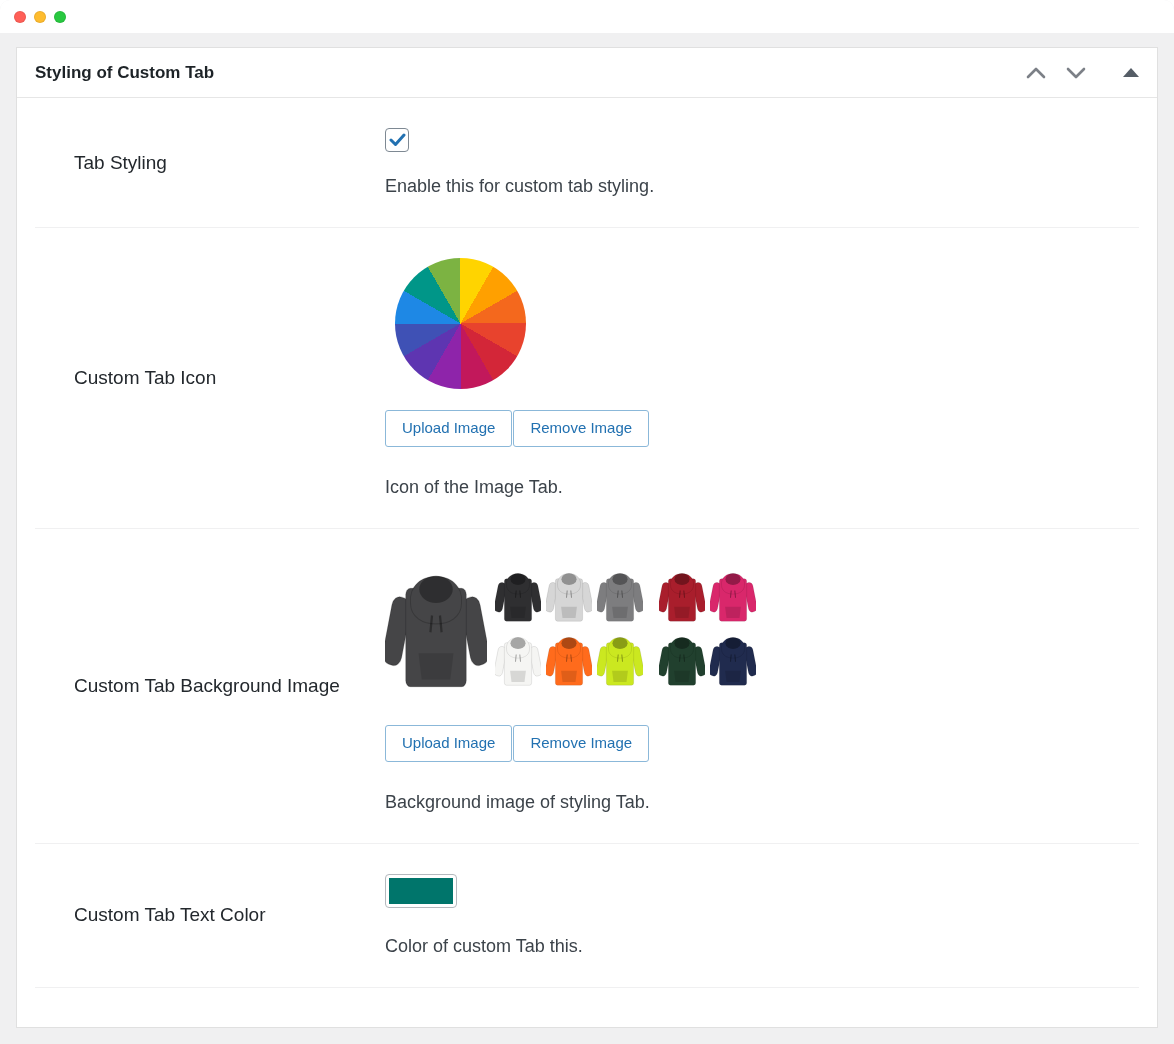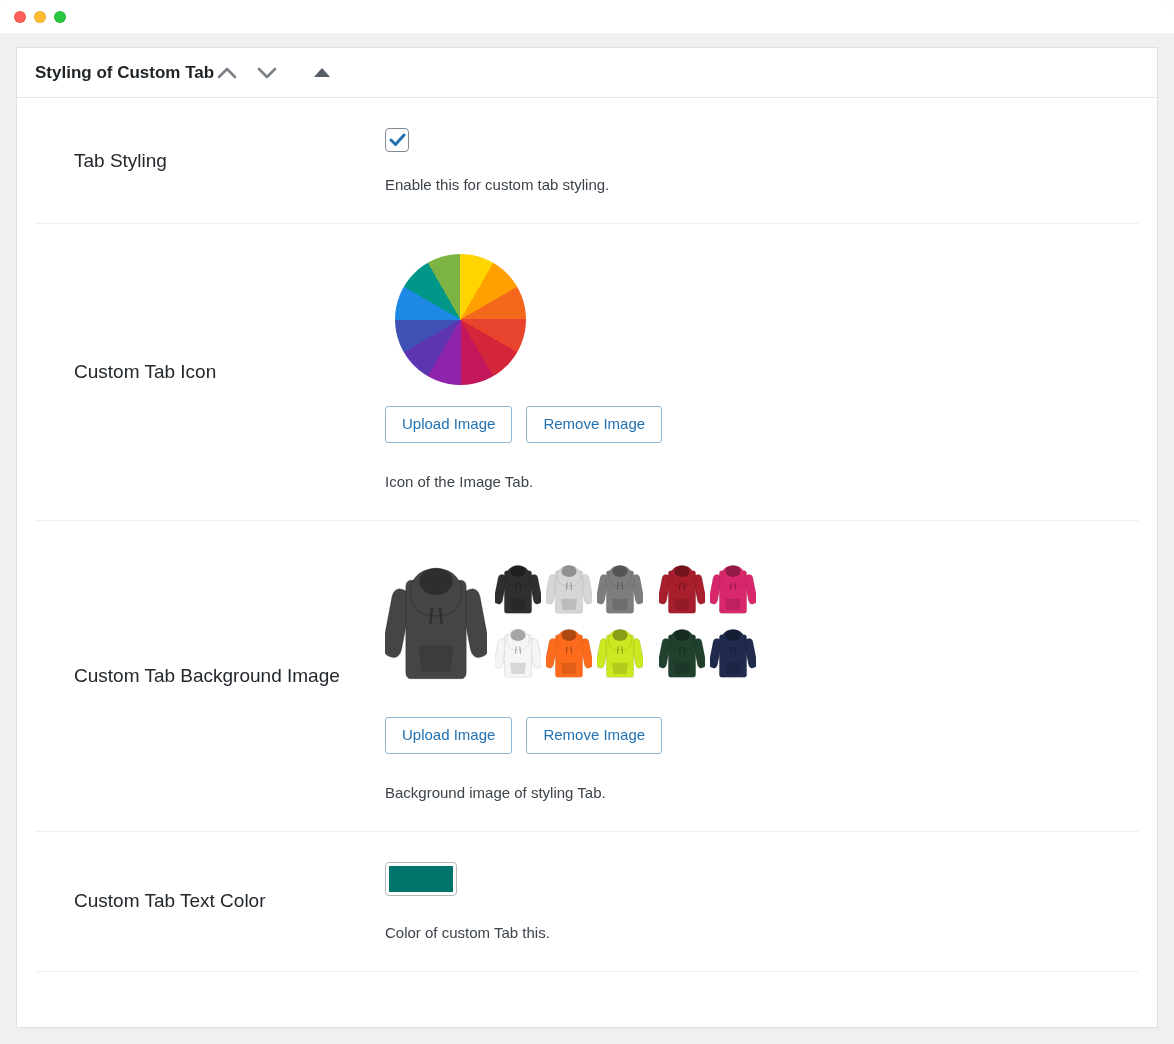--- a/index.html
+++ b/index.html
@@ -36,20 +36,21 @@
   .panel {
     margin: 14px 16px 0;
     background: #ffffff;
     border: 1px solid #e0e0e0;
     height: 981px;
     overflow: hidden;
   }
   .panel-header {
     display: flex;
     align-items: center;
+    justify-content: space-between;
     height: 50px;
     padding: 0 18px;
     border-bottom: 1px solid #e6e6e6;
   }
   .panel-title {
     font-size: 17px;
     font-weight: 700;
     color: #1d2327;
   }
   .header-controls { display: flex; align-items: center; }
@@ -87,21 +88,21 @@
     font-weight: 400;
     line-height: 1.45;
     color: #23282d;
     align-self: center;
   }
   .row-content {
     display: flex;
     flex-direction: column;
     align-items: flex-start;
   }
-  .desc { font-size: 15px; color: #3c434a; }
+  .desc { font-size: 18px; color: #3c434a; }
 
   
   .checkbox {
     width: 24px;
     height: 24px;
     background: #fff;
     border: 1px solid #7e8993;
     border-radius: 4px;
     display: flex;
     align-items: center;
@@ -113,21 +114,21 @@
   
   .wheel {
     width: 131px;
     height: 131px;
     border-radius: 50%;
     margin-left: 10px;
     margin-bottom: 21px;
   }
 
   
-  .btn-row { display: flex; gap: 14px; margin-bottom: 30px; }
+  .btn-row { display: flex; gap: 1px; margin-bottom: 30px; }
   .btn {
     font-family: "Liberation Sans", sans-serif;
     font-size: 15px;
     color: #2271b1;
     background: #ffffff;
     border: 1px solid #8bb8d9;
     border-radius: 3px;
     padding: 8px 16px;
     cursor: pointer;
     line-height: 1.25;

